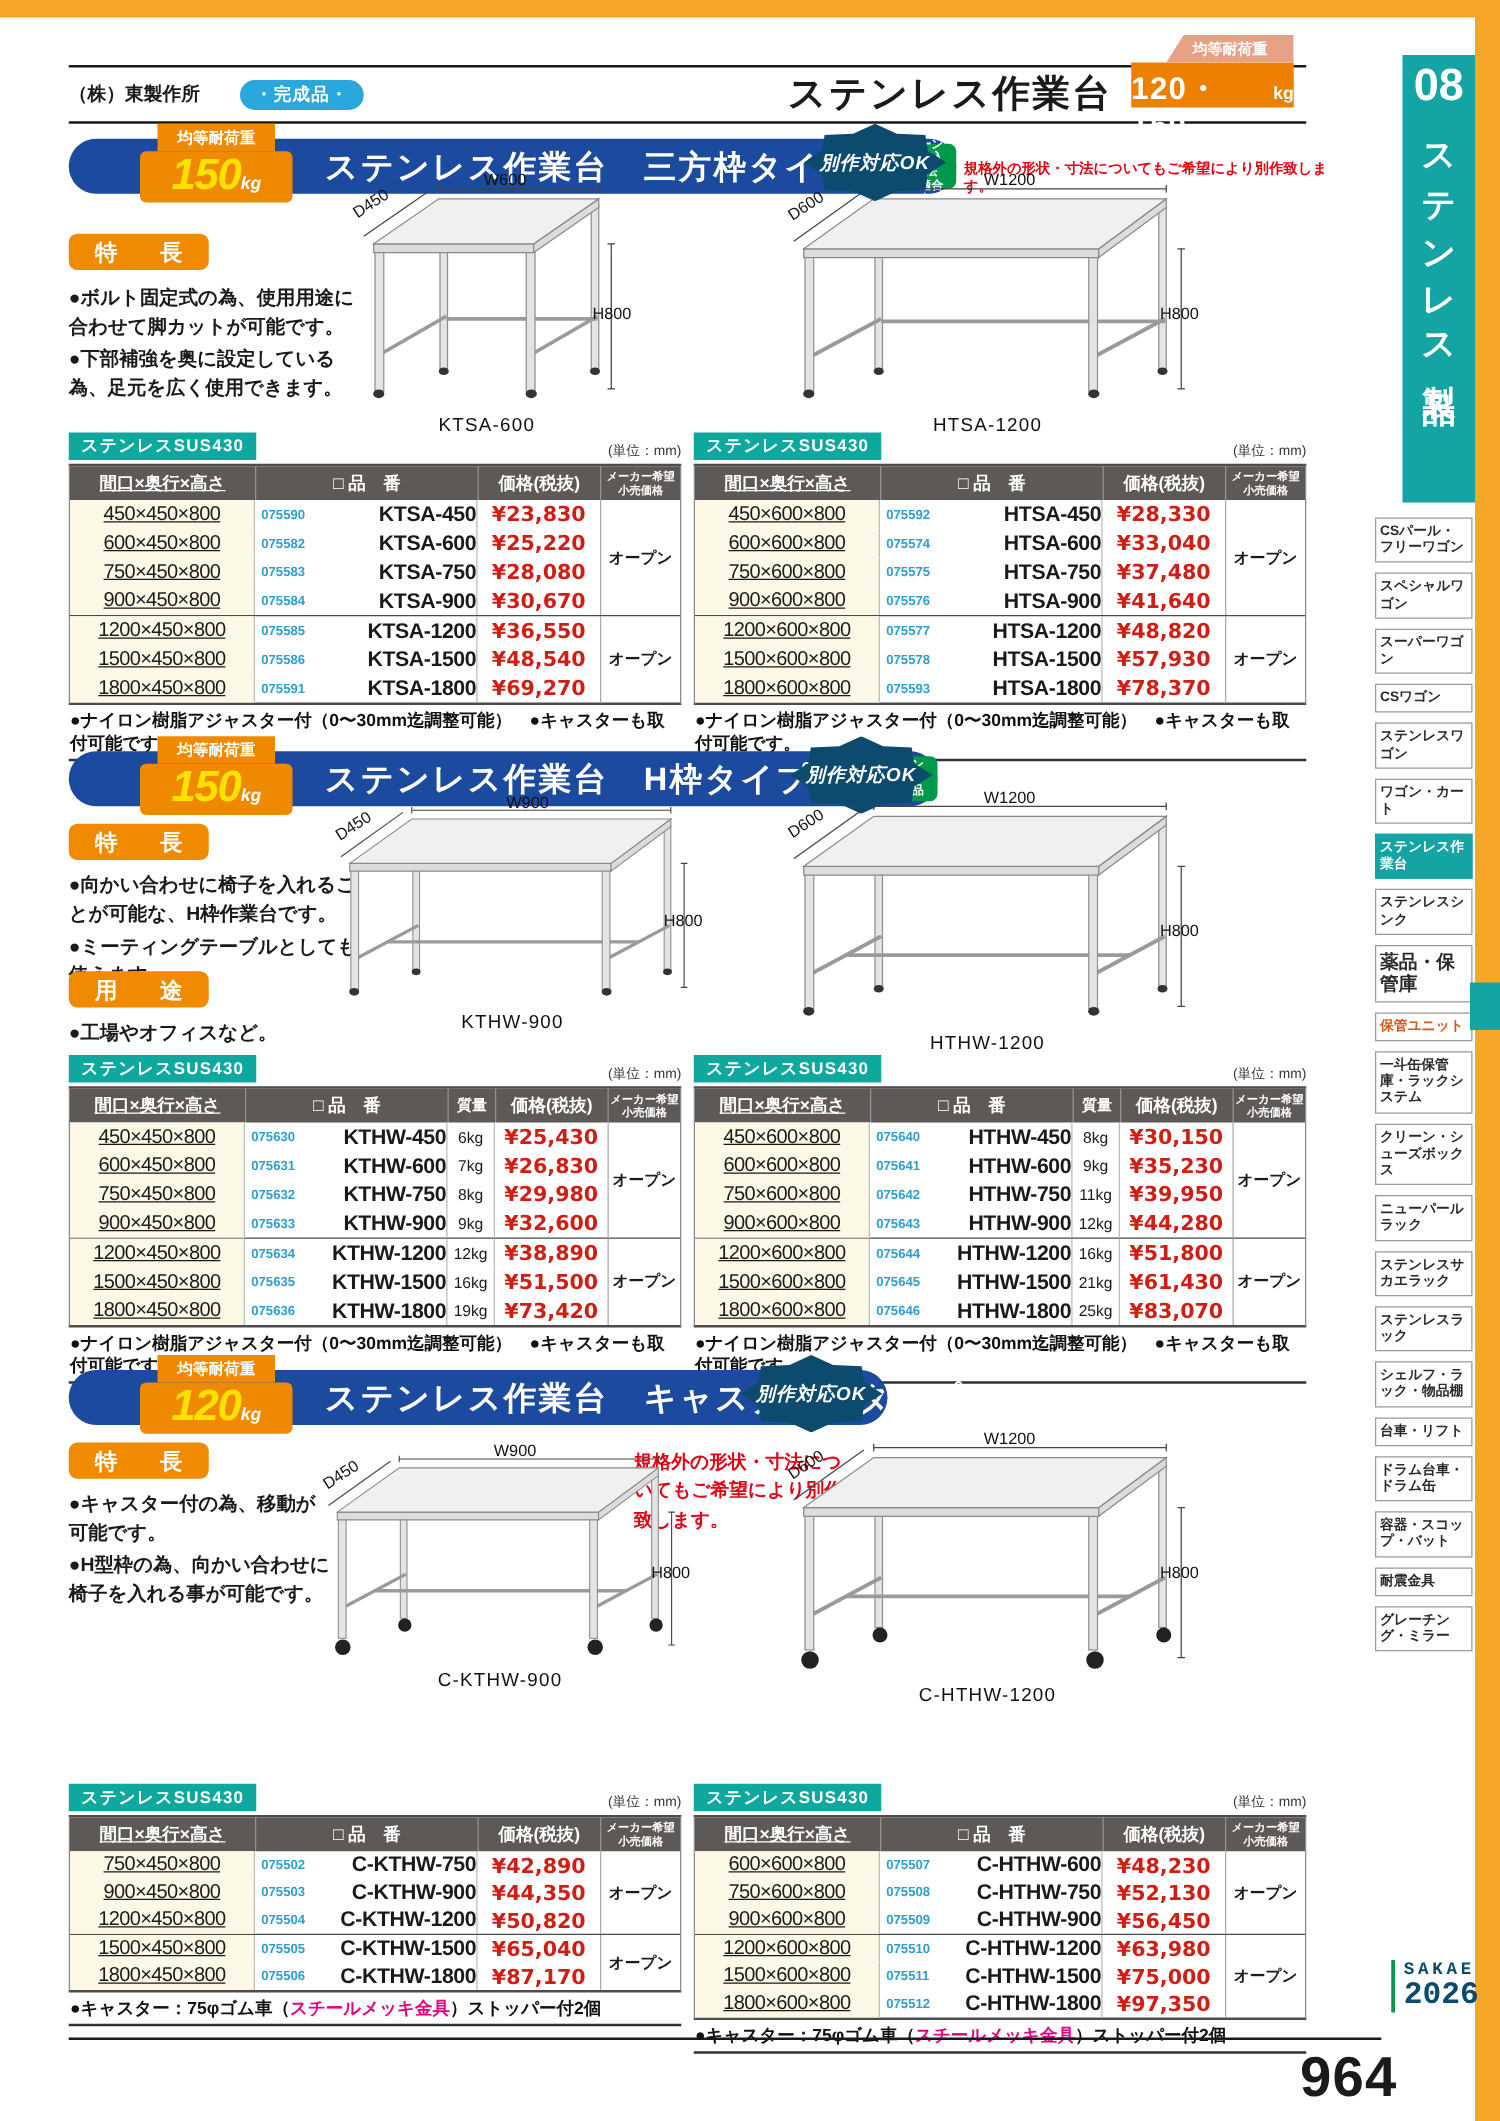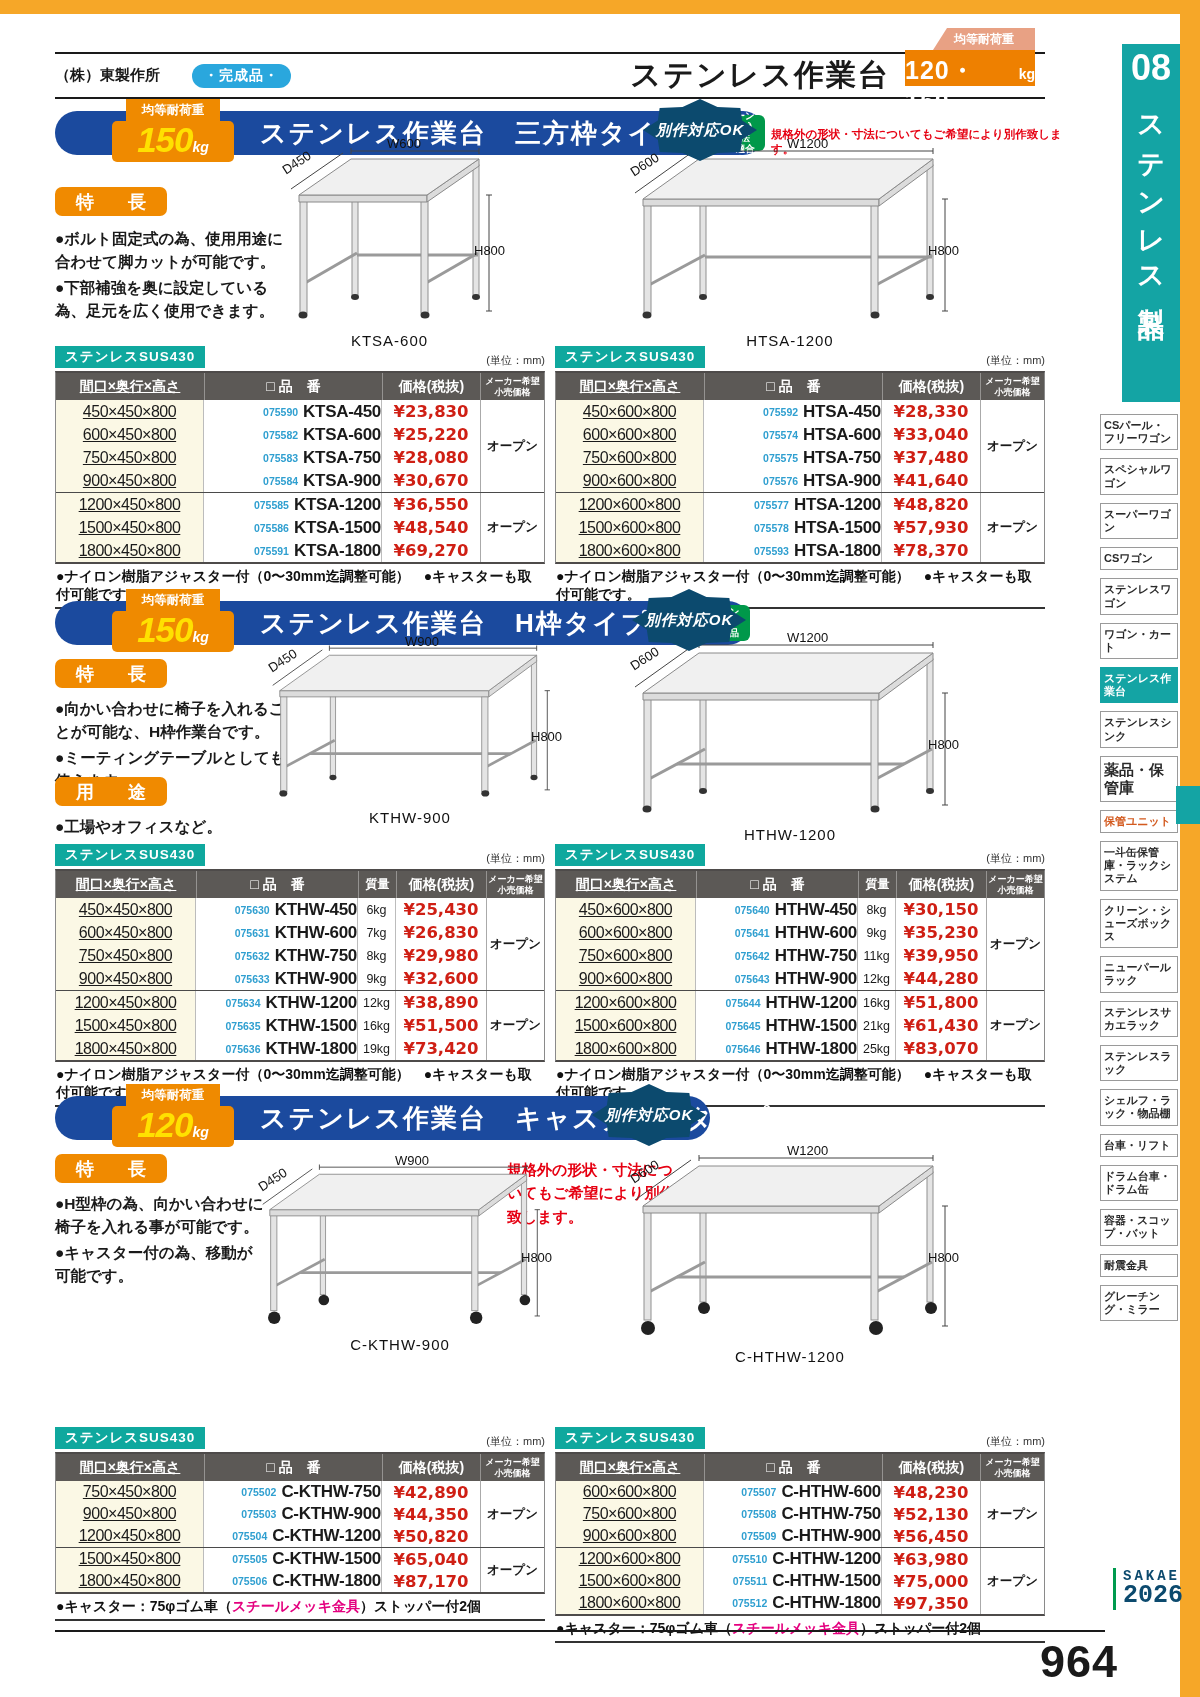--- a/index.html
+++ b/index.html
@@ -99,21 +99,21 @@
   .td{display:flex;align-items:center;justify-content:center;border-right:1px solid #bcbcbc;}
   .c-size{width:148px;text-decoration:underline;}
   .c-code{width:178px;}
   .c-price{width:98px;}
   .c-maker{flex:1;}
   .has-weight .c-size{width:140px;}
   .has-weight .c-code{width:162px;}
   .c-weight{width:38px;}
   .has-weight .c-price{width:90px;}
   .td.c-size{background:#fbf8e5;font-size:16px;letter-spacing:-0.5px;}
-  .td.c-code{justify-content:flex-end;padding-left:5px;gap:5px;}
+  .td.c-code{justify-content:space-between;padding-left:5px;gap:5px;}
   .td.c-code .code{font-style:normal;font-size:10.5px;color:#2f9fd0;font-weight:600;}
   .td.c-code .model{font-size:17px;font-weight:800;letter-spacing:-0.3px;}
   .td.c-weight{font-size:12.5px;}
   .td.c-price{color:#cf1f14;font-weight:800;font-size:16.5px;font-family:"DejaVu Sans",sans-serif;border-right:none;}
   .tmaker{width:66px;border-left:1px solid #aaa;display:flex;align-items:center;justify-content:center;
         font-size:12.5px;font-weight:600;}
   .has-weight .tmaker{width:60px;}
   .tnote{font-size:14px;font-weight:700;padding:4px 1px 3px;border-bottom:2px solid #333;color:#111;}
   .tnote .accent{color:#e4007f;}
 
@@ -748,22 +748,22 @@
       <div class="lb-body"><span class="lb-num">120</span><span class="lb-kg">kg</span></div>
     </div>
     <div class="secbar" style="top:16px;width:655px;">
       <span class="sec-title">ステンレス作業台　キャスター付タイプ</span>
     </div>
     <div class="burst" style="left:537px;top:4px;width:114px;height:62px;">別作対応OK</div>
     <div class="rednote" style="left:452px;top:78px;width:180px;font-size:15px;line-height:1.55;">規格外の形状・寸法についてもご希望により別作致します。</div>
 
     <div class="feat-tag" style="left:0;top:74px;">特　長</div>
     <div class="bullets" style="left:0;top:112px;width:212px;">
+      <div>●キャスター付の為、移動が可能です。</div>
       <div>●H型枠の為、向かい合わせに椅子を入れる事が可能です。</div>
-      <div>●キャスター付の為、移動が可能です。</div>
     </div>
 
     <div class="diag" style="left:190px;top:80px;width:310px;">
       <svg width="310" height="172" viewBox="0 0 350 194">
         <rect class="svg-leg" x="85" y="22" width="6" height="130"></rect>
         <rect class="svg-leg" x="312" y="22" width="6" height="130"></rect>
         <line class="svg-rail" x1="34" y1="142" x2="90" y2="112"></line>
         <line class="svg-rail" x1="261" y1="142" x2="317" y2="112"></line>
         <line class="svg-rail" x1="62" y1="127" x2="289" y2="127"></line>
         <rect class="svg-leg" x="29" y="62" width="7" height="108"></rect>

